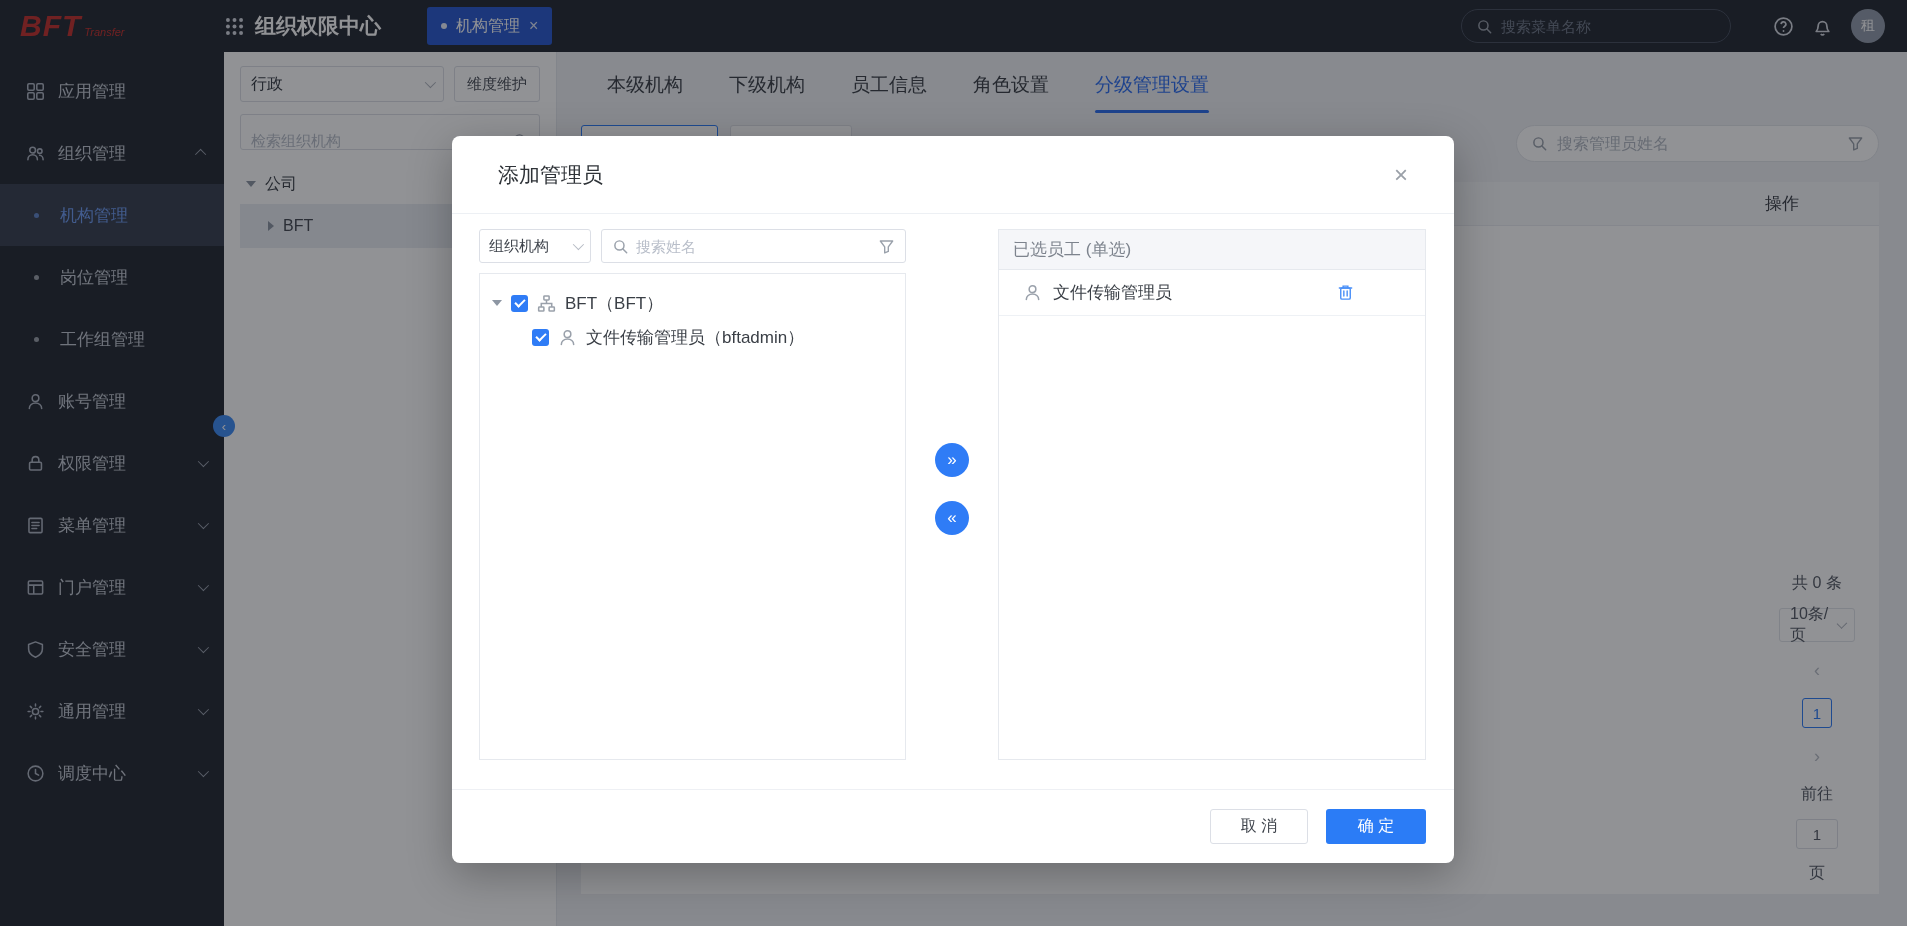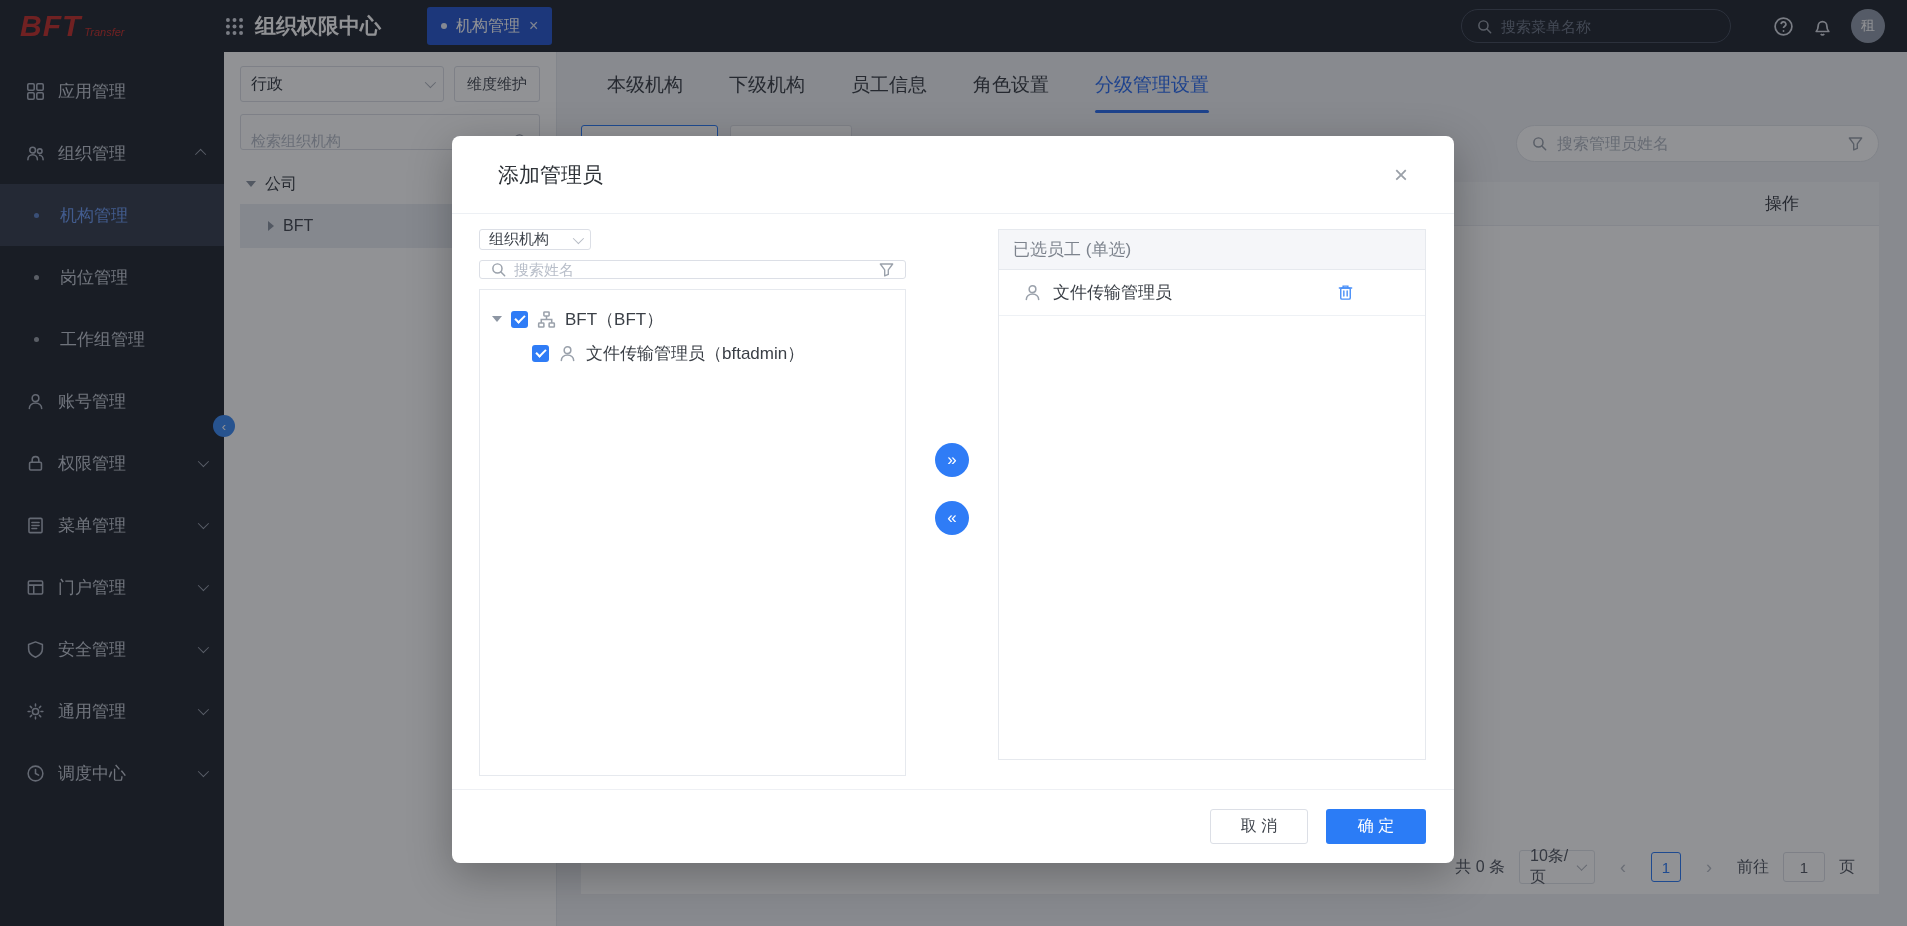--- a/index.html
+++ b/index.html
@@ -57,42 +57,42 @@
   .tab { padding-bottom:15px; position:relative; cursor:pointer; }
   .tab.active { color:#2f6ff0; }
   .tab.active::after { content:""; position:absolute; left:0; right:0; bottom:0; height:3px; background:#2f6ff0; border-radius:2px; }
   .toolbar-btn1 { position:absolute; left:24px; top:73px; width:137px; height:37px; border:1px solid #2f7cf6; border-radius:3px; background:#fff; cursor:pointer; }
   .toolbar-btn2 { position:absolute; left:173px; top:73px; width:122px; height:37px; border:1px solid #dcdfe6; border-radius:3px; background:#fff; cursor:pointer; }
   .admin-search { position:absolute; right:28px; top:73px; width:363px; height:37px; background:#fff; border:1px solid #e2e5ea; border-radius:19px; display:flex; align-items:center; gap:9px; padding:0 14px; }
   .admin-search input { flex:1; border:none; outline:none; font-size:16px; font-family:inherit; color:#5a6068; }
   .admin-search input::placeholder { color:#b3b9c3; }
   .card { position:absolute; left:24px; right:28px; top:130px; bottom:32px; background:#fff; }
   .thead { height:44px; background:#f6f7fa; border-bottom:1px solid #e9ecf0; display:flex; align-items:center; justify-content:flex-end; padding-right:80px; font-size:17px; color:#3c4148; }
-  .pagination { position:absolute; right:24px; bottom:10px; display:flex; align-items:center; gap:14px; color:#575c66; font-size:16px; }
+  .pagination { position:absolute; right:24px; bottom:10px; display:flex; align-items:center; gap:14px; color:#575c66; font-size:16px;flex-direction:column; }
   .psize { width:76px; height:34px; border:1px solid #e0e3e9; border-radius:3px; display:flex; align-items:center; justify-content:space-between; padding:0 10px; cursor:pointer; background:#fff; }
   .psize .chev { border-color:#aeb3bc; }
   .pg-arrow { width:28px; height:28px; display:flex; align-items:center; justify-content:center; color:#b9bec7; font-size:18px; cursor:pointer; }
   .pg-num { width:30px; height:30px; border:1px solid #2f7cf6; border-radius:3px; color:#2f7cf6; display:flex; align-items:center; justify-content:center; font-size:15px; cursor:pointer; background:#fff; }
   .goto-input { width:42px; height:30px; border:1px solid #dcdfe6; border-radius:3px; text-align:center; font-size:15px; font-family:inherit; color:#575c66; outline:none; }
 
   
   .overlay { position:absolute; inset:0; background:rgba(10,14,20,.45); z-index:40; }
   .modal { position:absolute; left:452px; top:136px; width:1002px; height:727px; background:#fff; border-radius:8px; box-shadow:0 12px 44px rgba(0,0,0,.28); z-index:50; }
   .modal-head { height:78px; display:flex; align-items:center; padding:0 46px; border-bottom:1px solid #edf0f4; }
   .modal-title { font-size:21px; color:#2f3338; }
   .modal-close { margin-left:auto; font-size:24px; color:#9aa0a8; cursor:pointer; line-height:1; }
   .modal-body { position:absolute; top:93px; left:27px; right:28px; display:flex; }
   .pick-col { width:427px; }
-  .filter-row { display:flex; gap:10px; height:34px;flex-direction:column; }
+  .filter-row { display:flex; gap:10px; height:34px; }
   .mini-select { width:112px; border:1px solid #dcdfe6; border-radius:3px; display:flex; align-items:center; justify-content:space-between; padding:0 9px; font-size:15px; color:#3f444c; cursor:pointer; }
   .mini-select .chev { border-color:#b6bbc4; margin-left:4px; }
   .name-search { flex:1; border:1px solid #dcdfe6; border-radius:3px; display:flex; align-items:center; gap:7px; padding:0 10px; }
   .name-search input { flex:1; border:none; outline:none; font-size:15px; font-family:inherit; color:#5a6068; }
   .name-search input::placeholder { color:#b8bec9; }
-  .tree-box { margin-top:26px; height:487px; border:1px solid #e6e9ee; padding:12px; overflow:auto; }
+  .tree-box { margin-top:10px; height:487px; border:1px solid #e6e9ee; padding:12px; overflow:auto; }
   .mtree-row { display:flex; align-items:center; gap:9px; height:34px; font-size:17px; color:#3a3f46; }
   .mtree-row.child { padding-left:40px; }
   .cbox { width:17px; height:17px; background:#2f7cf6; border-radius:3px; position:relative; flex:none; cursor:pointer; }
   .cbox::after { content:""; position:absolute; left:6px; top:2.8px; width:4px; height:8px; border:solid #fff; border-width:0 2px 2px 0; transform:rotate(45deg); }
   .transfer-col { width:92px; display:flex; flex-direction:column; align-items:center; padding-top:214px; gap:24px; }
   .circle-btn { width:34px; height:34px; border-radius:50%; background:#2f7cf6; color:#fff; font-size:17px; display:flex; align-items:center; justify-content:center; cursor:pointer; border:none; font-family:inherit; }
   .selected-box { width:428px; border:1px solid #e6e9ee; height:531px; display:flex; flex-direction:column; }
   .selected-head { height:40px; background:#f5f6f9; border-bottom:1px solid #e6e9ee; display:flex; align-items:center; padding:0 14px; font-size:17px; color:#7d838d; flex:none; }
   .selected-row { height:46px; display:flex; align-items:center; gap:11px; padding:0 70px 0 24px; border-bottom:1px solid #eef1f5; font-size:17px; color:#3a3f46; }
   .trash { margin-left:auto; width:19px; height:19px; color:#4a90f8; cursor:pointer; }

